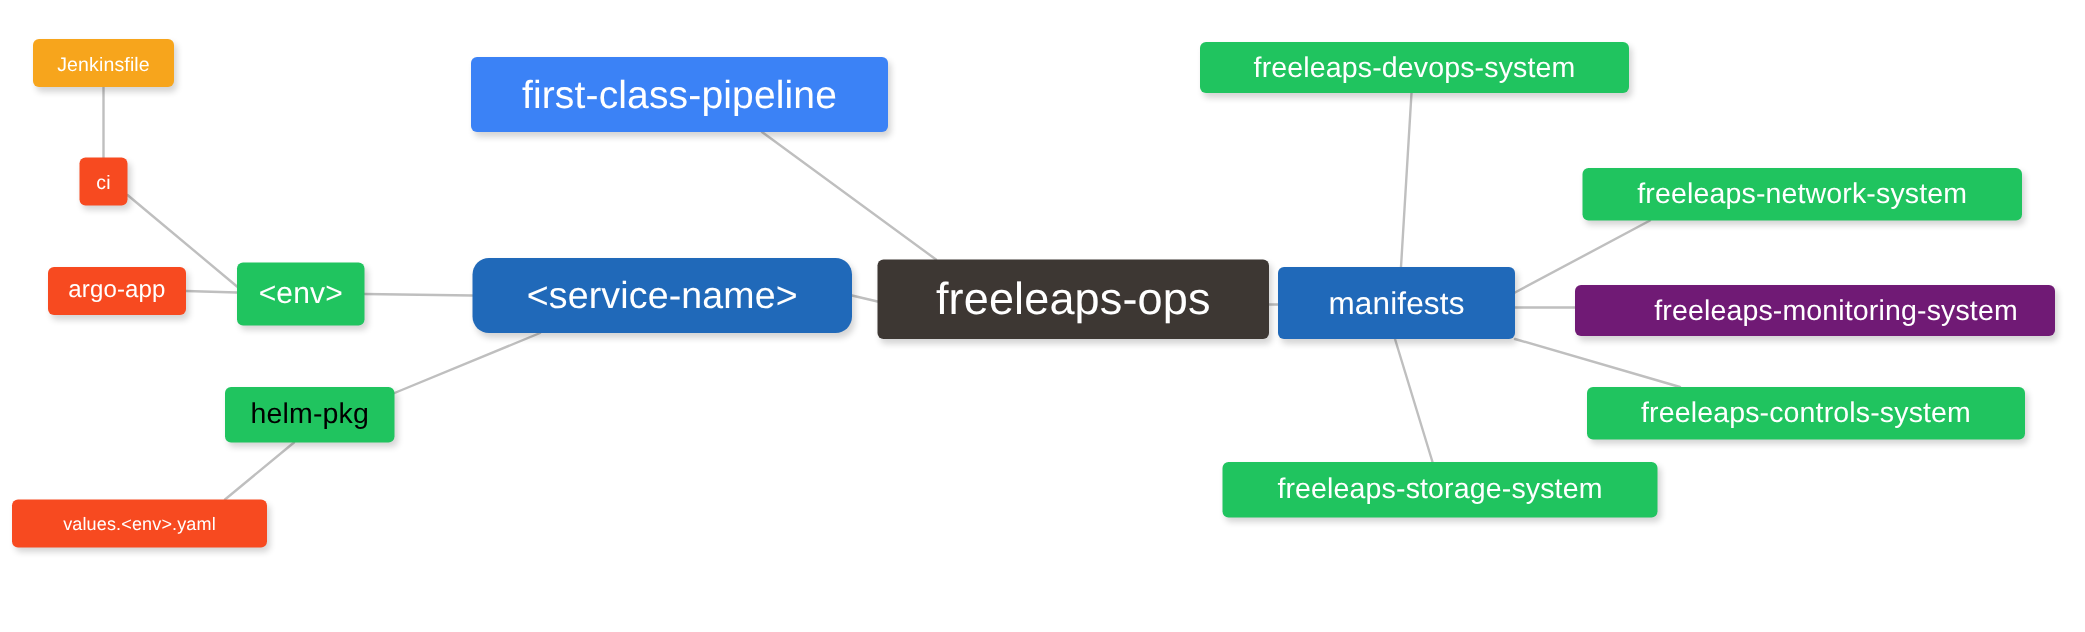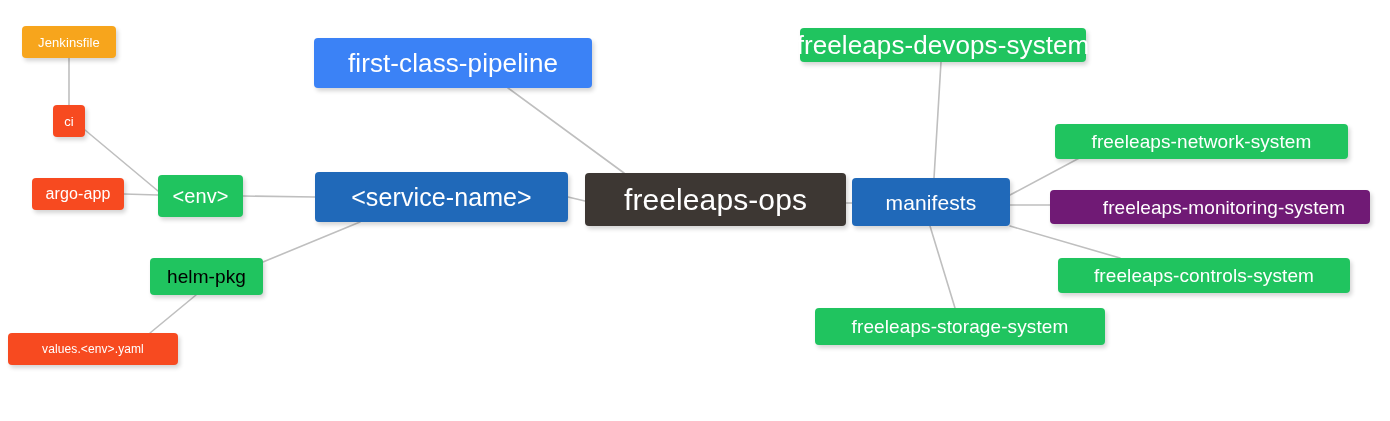--- a/index.html
+++ b/index.html
@@ -72,33 +72,33 @@
       </div>
       <div class="node" style="left: 150px; top: 258px; width: 113px; height: 37px; background: rgb(32, 196, 95); font-size: 19px; color: #000000;">
         <span>helm-pkg</span>
       </div>
       <div class="node" style="left: 8px; top: 333px; width: 170px; height: 32px; background: rgb(247, 74, 32); font-size: 12px; color: rgb(255, 255, 255);">
         <span>values.&lt;env&gt;.yaml</span>
       </div>
       <div class="node" style="left: 314px; top: 38px; width: 278px; height: 50px; background: #3b82f6; font-size: 26px; color: rgb(255, 255, 255);">
         <span>first-class-pipeline</span>
       </div>
-      <div class="node" style="left: 315px; top: 172px; width: 253px; height: 50px; background: rgb(32, 105, 185); font-size: 25px; color: rgb(255, 255, 255);">
+      <div class="node" style="left: 315px; top: 172px; width: 253px; height: 50px; background: rgb(32, 105, 185); font-size: 25px; color: rgb(255, 255, 255); border-radius: 11px;">
         <span>&lt;service-name&gt;</span>
       </div>
       <div class="node" style="left: 585px; top: 173px; width: 261px; height: 53px; background: rgb(61, 55, 51); font-size: 30px; color: rgb(255, 255, 255);">
         <span>freeleaps-ops</span>
       </div>
       <div class="node" style="left: 852px; top: 178px; width: 158px; height: 48px; background: rgb(32, 105, 185); font-size: 21px; color: rgb(255, 255, 255);">
         <span>manifests</span>
       </div>
-      <div class="node" style="left: 800px; top: 28px; width: 286px; height: 34px; background: rgb(32, 196, 95); font-size: 26px; color: rgb(255, 255, 255);">
+      <div class="node" style="left: 800px; top: 28px; width: 286px; height: 34px; background: rgb(32, 196, 95); font-size: 19px; color: rgb(255, 255, 255);">
         <span>freeleaps-devops-system</span>
       </div>
-      <div class="node" style="left: 1055px; top: 112px; width: 293px; height: 35px; background: rgb(32, 196, 95); font-size: 19px; color: rgb(255, 255, 255); margin-top: 12px;">
+      <div class="node" style="left: 1055px; top: 112px; width: 293px; height: 35px; background: rgb(32, 196, 95); font-size: 19px; color: rgb(255, 255, 255);">
         <span>freeleaps-network-system</span>
       </div>
       <div class="node" style="left: 1050px; top: 190px; width: 320px; height: 34px; background: #701a75; font-size: 19px; color: rgb(255, 255, 255); padding-left: 28px;">
         <span>freeleaps-monitoring-system</span>
       </div>
       <div class="node" style="left: 1058px; top: 258px; width: 292px; height: 35px; background: rgb(32, 196, 95); font-size: 19px; color: rgb(255, 255, 255);">
         <span>freeleaps-controls-system</span>
       </div>
       <div class="node" style="left: 815px; top: 308px; width: 290px; height: 37px; background: rgb(32, 196, 95); font-size: 19px; color: rgb(255, 255, 255);">
         <span>freeleaps-storage-system</span>

